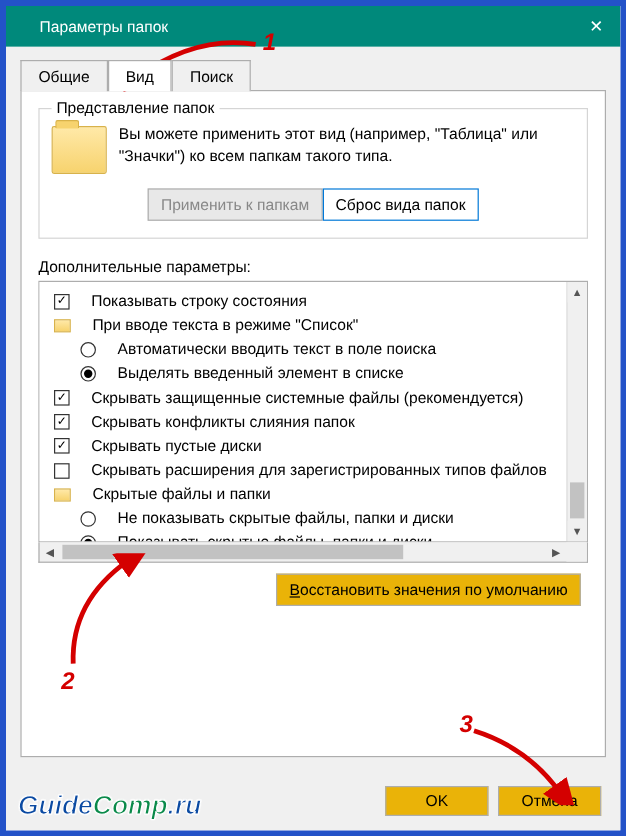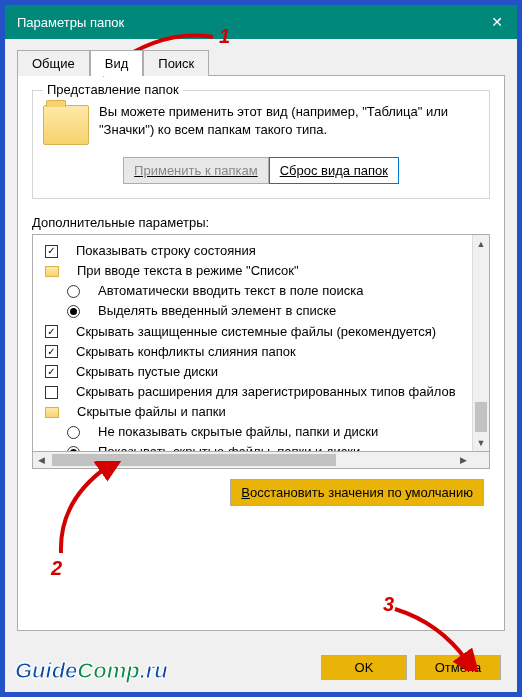--- a/index.html
+++ b/index.html
@@ -1,31 +1,31 @@
 <!DOCTYPE html>
 <html><head>
 <meta charset="utf-8">
 <style>
 * { box-sizing: border-box; margin: 0; padding: 0; font-family: "Segoe UI", Tahoma, sans-serif; }
 body { width: 522px; height: 697px; background: #fff; border: 5px solid #2352c8; position: relative; overflow: hidden; }
 .titlebar { background: #00897b; height: 34px; display: flex; align-items: center; padding: 0 12px; color: #fff; font-size: 13px; }
-.titlebar .title { flex: 1; }
+.titlebar .title { flex: 1; margin-left: 16px; }
 .titlebar .close { width: 16px; text-align: center; font-size: 14px; cursor: pointer; }
 .content { padding: 10px 12px 12px 12px; background: #f0f0f0; height: calc(100% - 34px); position: relative; }
 .tabs { display: flex; gap: 0; position: relative; z-index: 2; align-items: center; }
 .tab { padding: 5px 14px; font-size: 13px; background: #f0f0f0; border: 1px solid #adadad; border-bottom: none; cursor: pointer; position: relative; top: 1px; }
 .tab.active { background: #fff; z-index: 3; }
 .tabpanel { background: #fff; border: 1px solid #adadad; padding: 14px 14px 18px 14px; height: 556px; position: relative; }
 .groupbox { border: 1px solid #d5d5d5; padding: 12px 10px 14px 10px; position: relative; margin-bottom: 16px; }
 .groupbox .legend { position: absolute; top: -9px; left: 10px; background: #fff; padding: 0 4px; font-size: 13px; }
 .groupbox-row { display: flex; gap: 10px; }
 .folder-icon { width: 46px; height: 40px; background: linear-gradient(#ffe9a8,#f7d36e); border: 1px solid #d8b24a; border-radius: 2px; position: relative; flex-shrink: 0; margin-top: 2px; }
 .folder-icon::before { content: ""; position: absolute; top: -6px; left: 2px; width: 18px; height: 6px; background: #f7d36e; border: 1px solid #d8b24a; border-bottom: none; border-radius: 2px 2px 0 0; }
 .groupbox-text { font-size: 13px; line-height: 1.4; }
-.groupbox-btns { display: flex; gap: 0; margin-top: 12px; justify-content: center; text-decoration: underline; }
+.groupbox-btns { display: flex; gap: 0; margin-top: 12px; justify-content: center; }
 .btn { min-width: 130px; padding: 5px 10px; font-size: 13px; border: 1px solid #adadad; background: #eab308; cursor: pointer; text-align: center; }
 .btn.disabled { color: #888; background: #e8e8e8; }
 .btn.outlined { background: #fff; border: 1px solid #0078d7; }
 .section-label { font-size: 13px; margin-bottom: 4px; }
 .tree-wrap { display: flex; border: 1px solid #adadad; height: 218px; }
 .tree { flex: 1; overflow: hidden; background: #fff; padding: 6px 4px; font-size: 13px; line-height: 1.55; }
 .tree-item { display: flex; align-items: center; gap: 18px; white-space: nowrap; }
 .indent1 { padding-left: 8px; }
 .indent2 { padding-left: 30px; }
 .check { width: 13px; height: 13px; border: 1px solid #333; background: #fff; display: inline-flex; align-items: center; justify-content: center; font-size: 10px; line-height: 1; }

